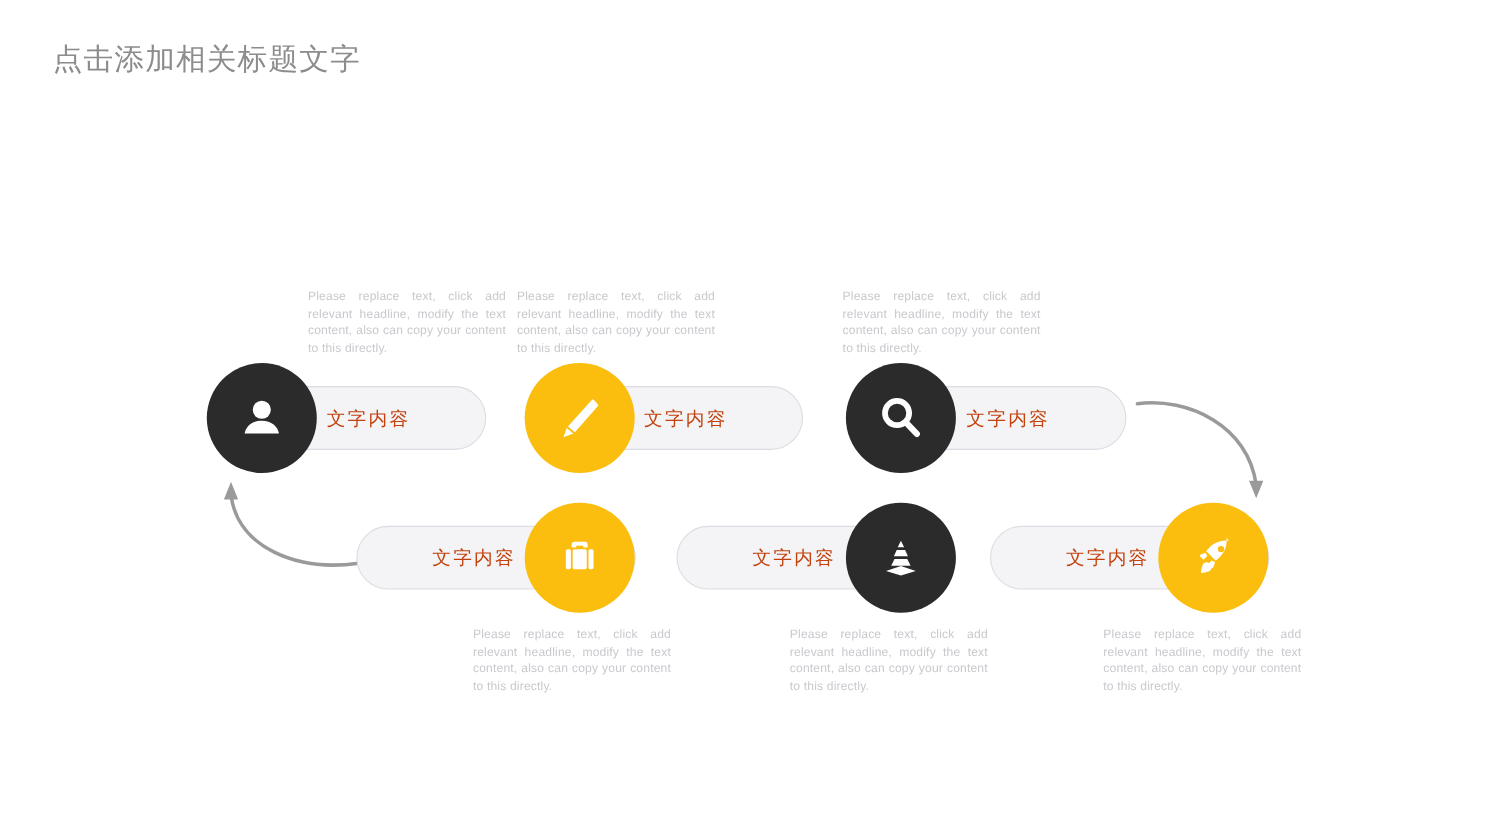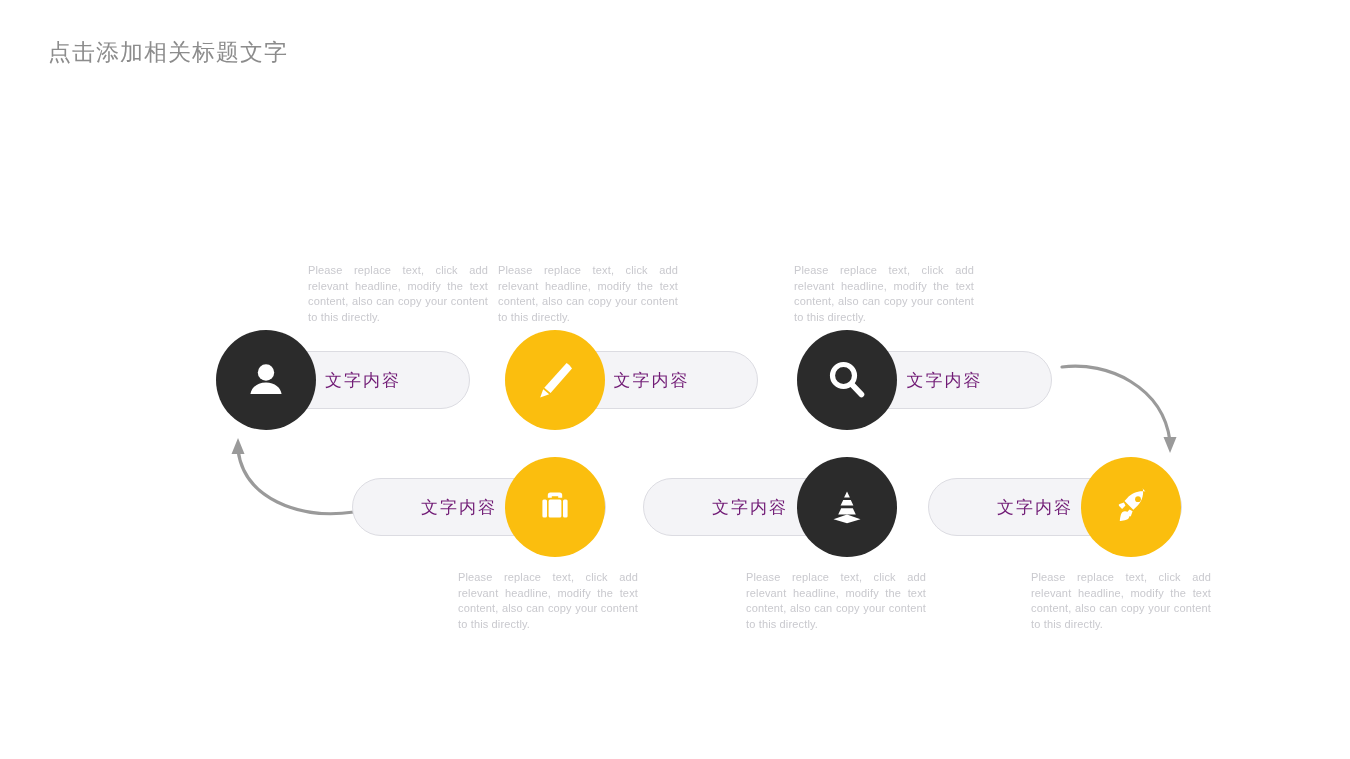--- a/index.html
+++ b/index.html
@@ -7,46 +7,46 @@
     width:1350px;height:759px;
     background:#ffffff;
     font-family:"Liberation Sans","DejaVu Sans",sans-serif;
     overflow:hidden;position:relative;
   }
   .slide{position:relative;width:1350px;height:759px;}
 
   
   .title-block{position:absolute;left:48px;top:38px;}
   .title-cn{
-    font-size:23px;color:#8c8c8c;letter-spacing:1px;
+    font-size:27px;color:#8c8c8c;letter-spacing:1px;
     line-height:1.25;font-weight:400;white-space:nowrap;
   }
   .title-en{
     font-size:15.5px;color:#8c8c8c;letter-spacing:.6px;
     margin-top:5px;white-space:nowrap;
   }
 
   
-  .stage{position:absolute;left:0;top:0;width:1196px;height:759px;margin-left:28px;}
+  .stage{position:absolute;left:0;top:0;width:1196px;height:759px;}
 
   .node{position:absolute;}
 
   
   .pill{
     position:absolute;
     height:58px;
     background:#f4f4f7;
     border:1px solid #dcdce2;
     border-radius:30px;
     box-sizing:border-box;
     display:flex;align-items:center;justify-content:center;
     z-index:1;
   }
   .pill-label{
-    font-size:17px;color:#701a75;letter-spacing:2px;
+    font-size:17px;color:#c2410c;letter-spacing:2px;
     font-family:"DejaVu Sans","Liberation Sans",sans-serif;
     white-space:nowrap;
   }
   
   .pill.right .pill-label{transform:translateX(20px);}
   .pill.left  .pill-label{transform:translateX(-20px);}
 
   
   .circle{
     position:absolute;

